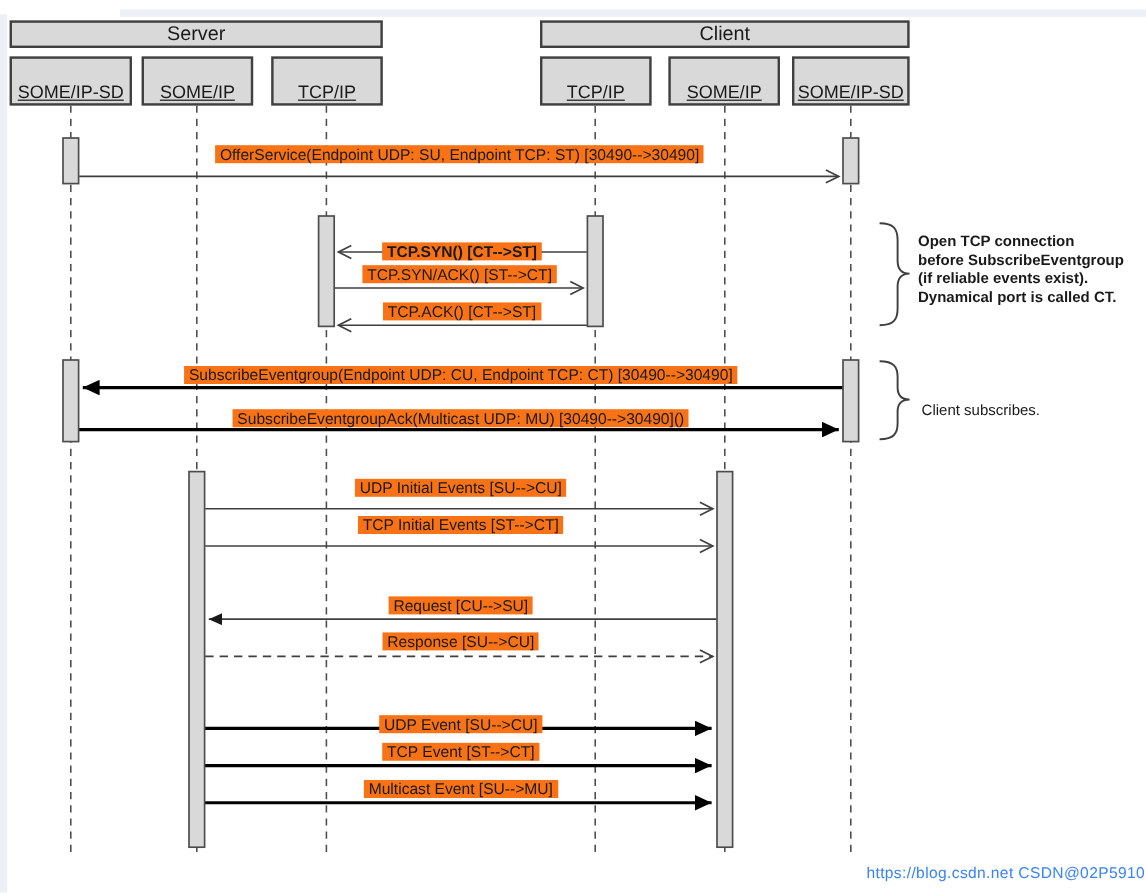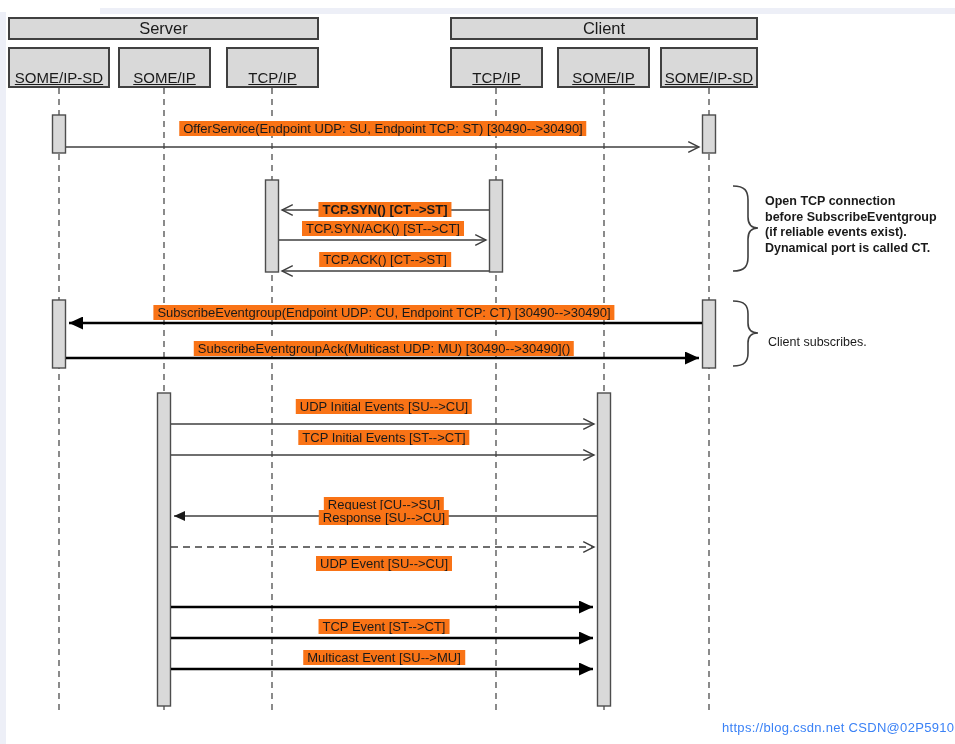--- a/index.html
+++ b/index.html
@@ -125,22 +125,22 @@
 
   <div class="msg-label" style="left:383px; top:121px;">OfferService(Endpoint UDP: SU, Endpoint TCP: ST) [30490--&gt;30490]</div>
   <div class="msg-label" style="left:385px; top:202px;font-weight:bold;">TCP.SYN() [CT--&gt;ST]</div>
   <div class="msg-label" style="left:383px; top:221px;">TCP.SYN/ACK() [ST--&gt;CT]</div>
   <div class="msg-label" style="left:385px; top:252px;">TCP.ACK() [CT--&gt;ST]</div>
   <div class="msg-label" style="left:384px; top:305px;">SubscribeEventgroup(Endpoint UDP: CU, Endpoint TCP: CT) [30490--&gt;30490]</div>
   <div class="msg-label" style="left:384px; top:341px;">SubscribeEventgroupAck(Multicast UDP: MU) [30490--&gt;30490]()</div>
   <div class="msg-label" style="left:384px; top:399px;">UDP Initial Events [SU--&gt;CU]</div>
   <div class="msg-label" style="left:384px; top:430px;">TCP Initial Events [ST--&gt;CT]</div>
   <div class="msg-label" style="left:384px; top:497px;">Request [CU--&gt;SU]</div>
-  <div class="msg-label" style="left:384px; top:510px;text-align:right;">Response [SU--&gt;CU]</div>
-  <div class="msg-label" style="left:384px; top:556px;">UDP Event [SU--&gt;CU]</div>
+  <div class="msg-label" style="left:384px; top:527px;text-align:right;">Response [SU--&gt;CU]</div>
+  <div class="msg-label" style="left:384px; top:596px;">UDP Event [SU--&gt;CU]</div>
   <div class="msg-label" style="left:384px; top:619px;">TCP Event [ST--&gt;CT]</div>
   <div class="msg-label" style="left:384px; top:650px;">Multicast Event [SU--&gt;MU]</div>
 
   <div class="note" style="left:765px; top:194px;font-weight:bold;">Open TCP connection
 before SubscribeEventgroup
 (if reliable events exist).
 Dynamical port is called CT.</div>
   <div class="note" style="left:768px; top:320px;margin-top:15px;">Client subscribes.</div>
 
   <div class="watermark">https://blog.csdn.net CSDN@02P5910</div>

